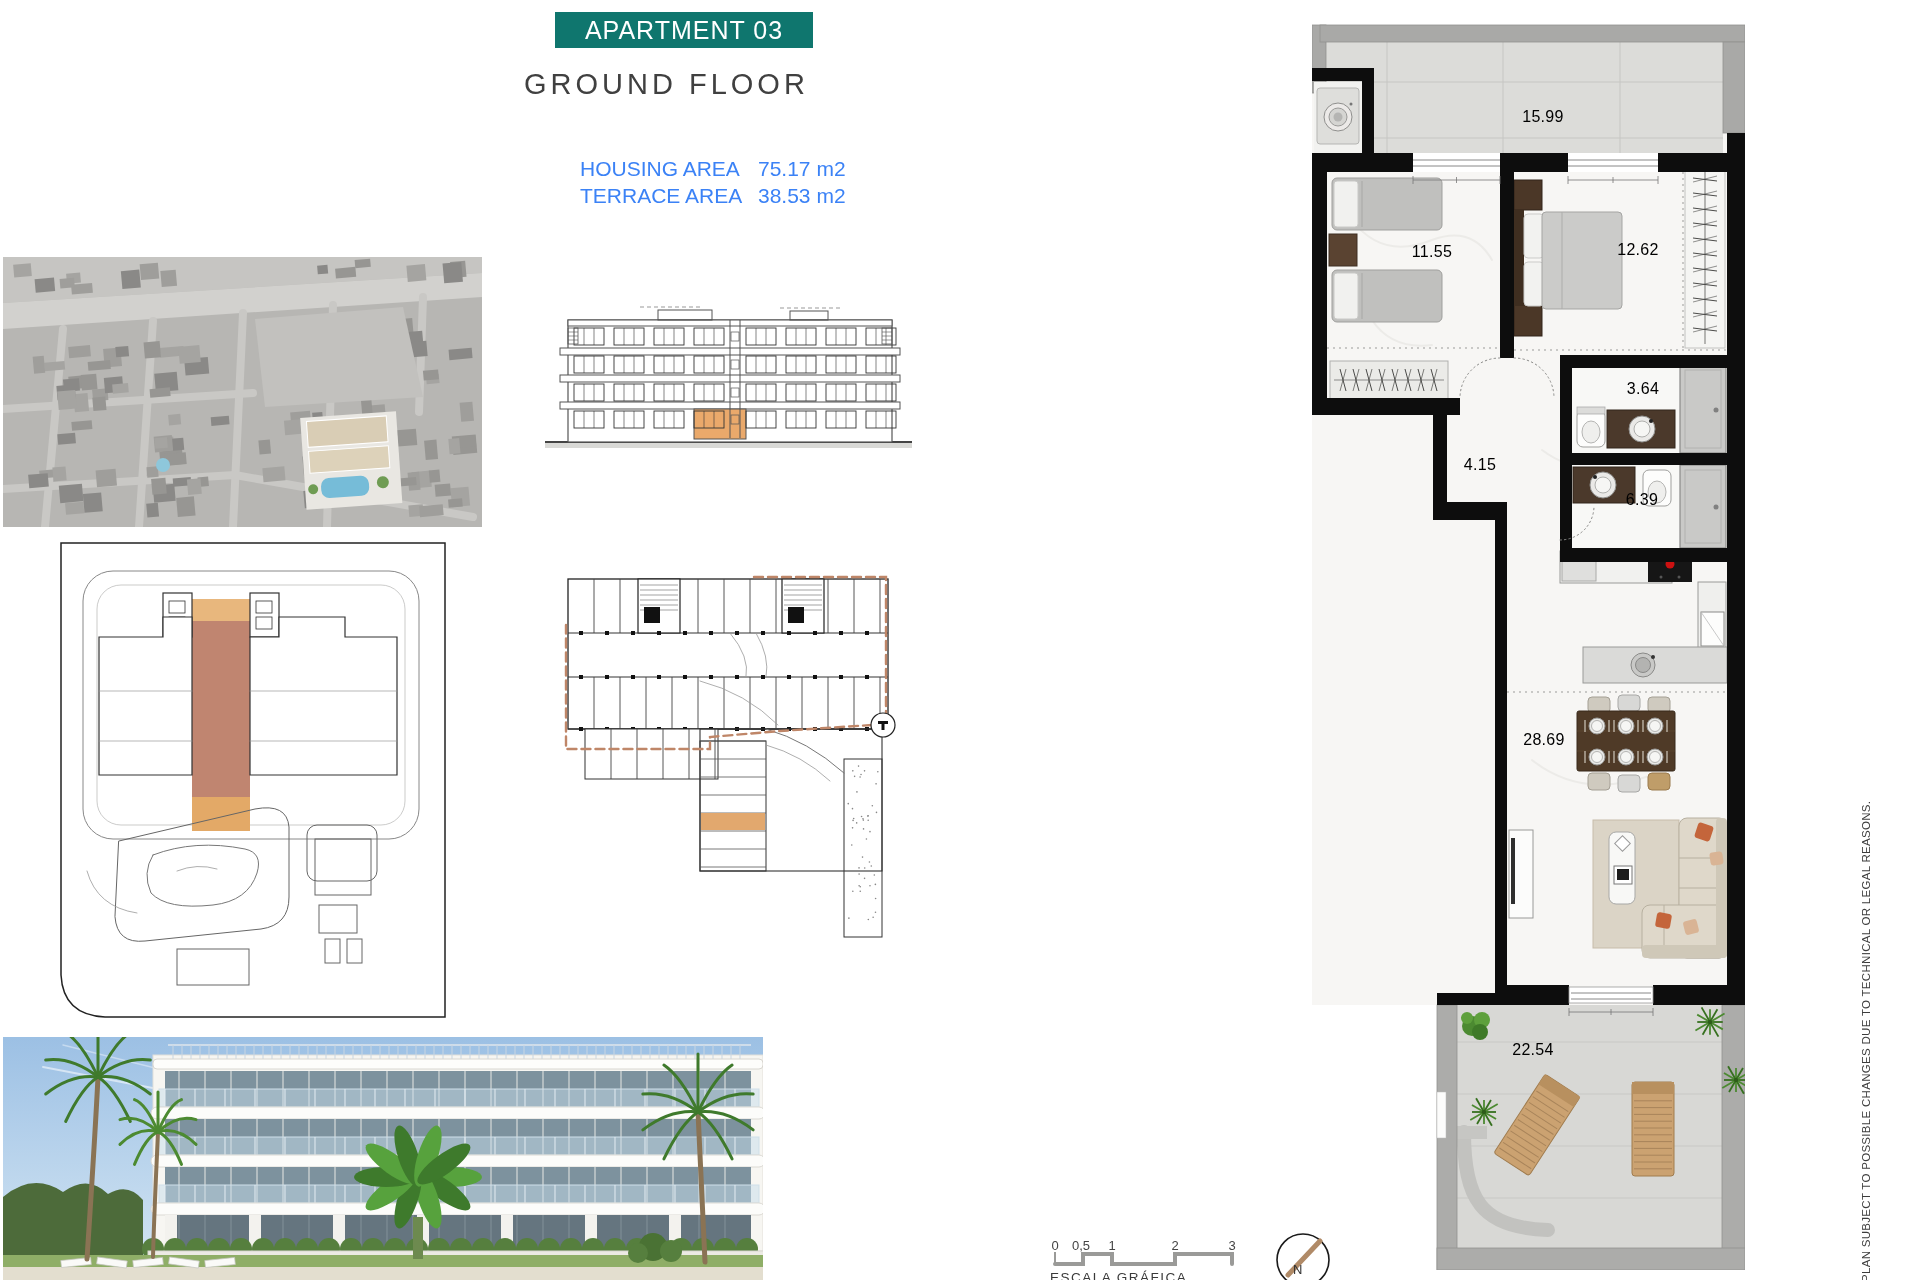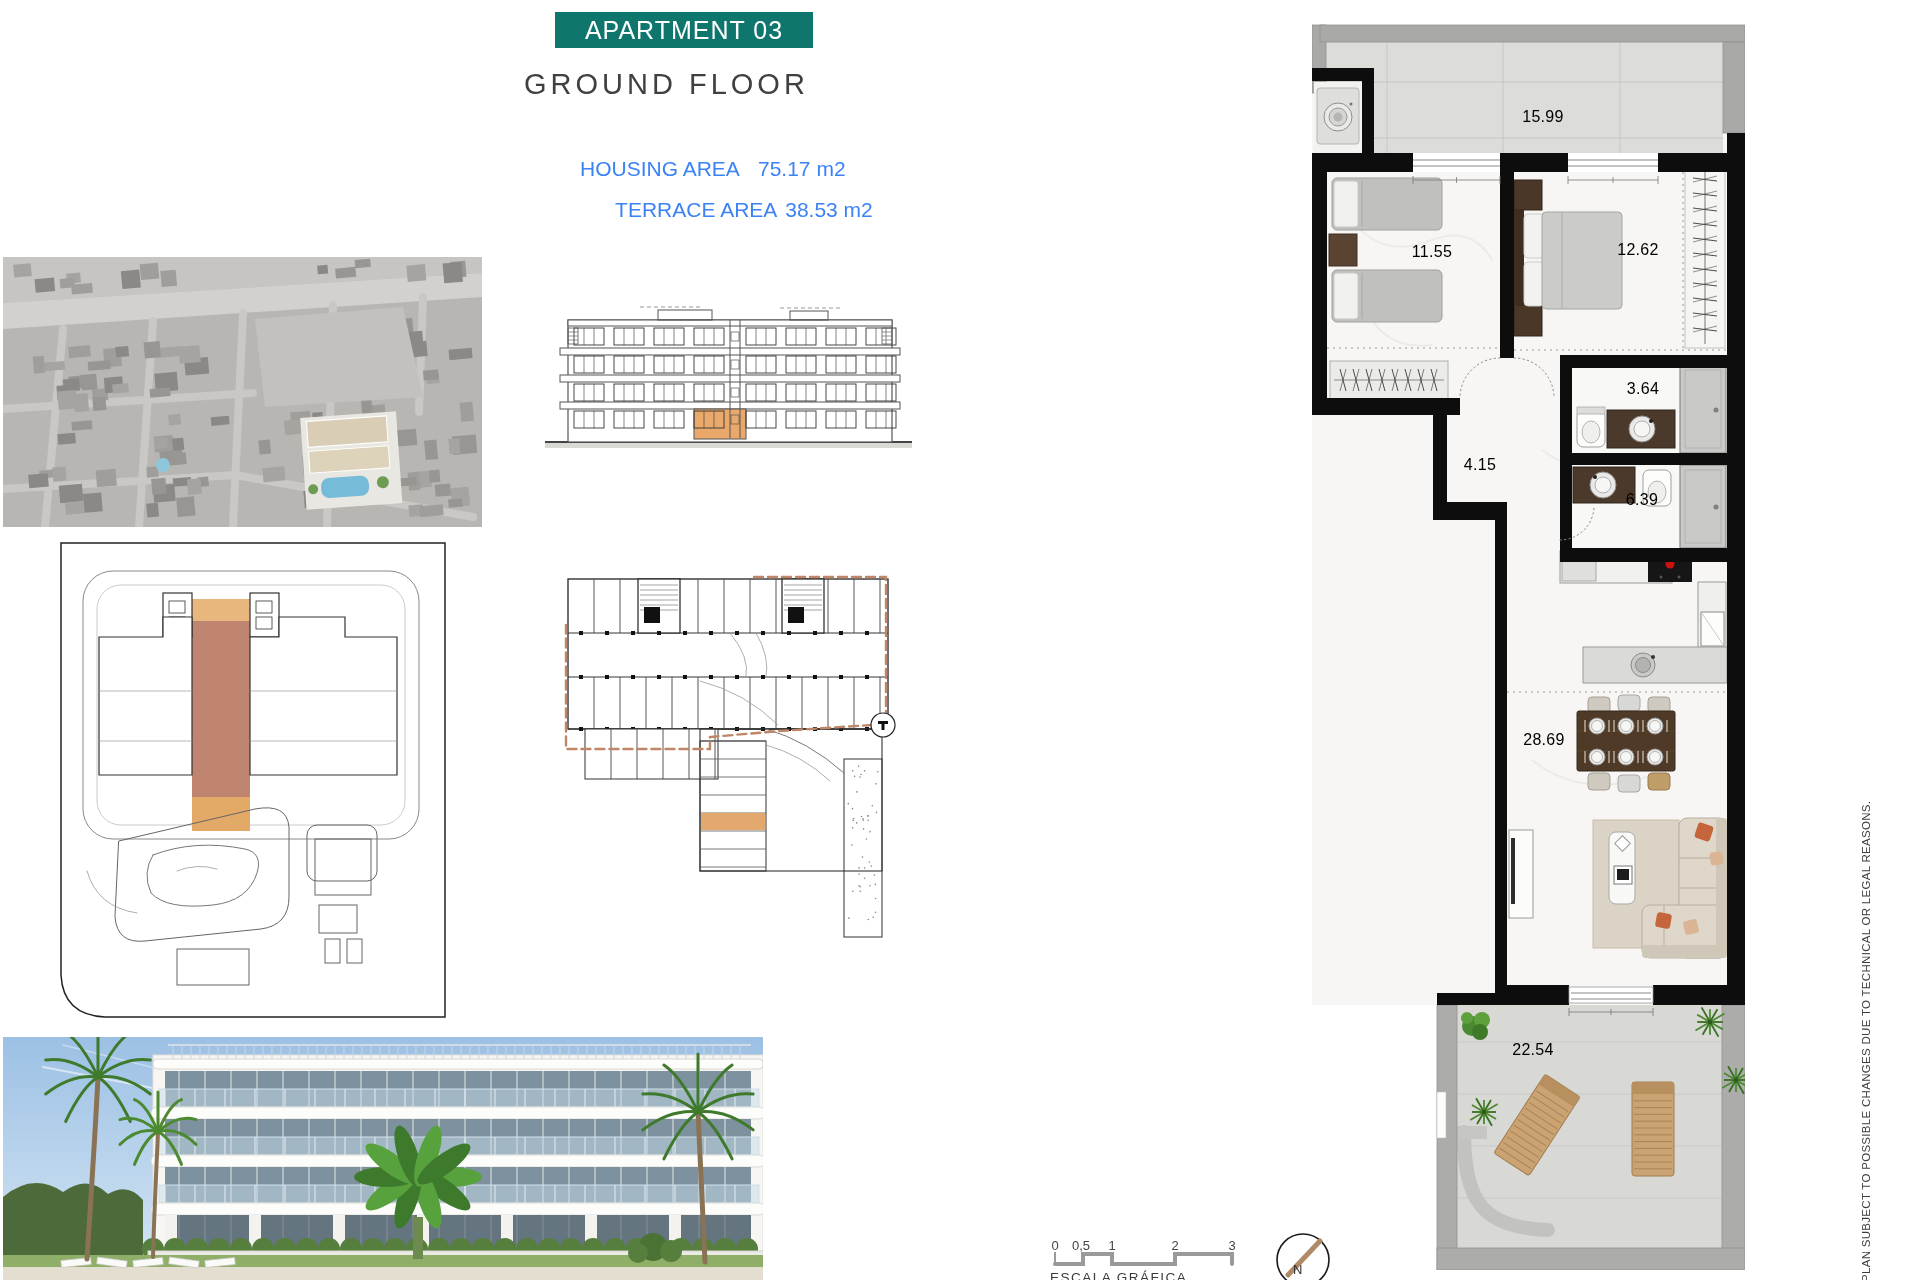--- a/index.html
+++ b/index.html
@@ -25,21 +25,21 @@
 </head>
 <body>
 
 <div id="page">
 
   <div class="abs title-band">APARTMENT 03</div>
   <div class="abs subtitle">GROUND FLOOR</div>
   <div class="abs area-row" style="top:157px;">
     <span class="lbl">HOUSING AREA</span><span>75.17 m2</span>
   </div>
-  <div class="abs area-row" style="top:198px;text-align:center;">
+  <div class="abs area-row" style="top:184px;">
     <span class="lbl">TERRACE AREA</span><span>38.53 m2</span>
   </div>
 
   <svg id="sat-svg" class="abs" style="left:3px;top:257px;" width="479" height="270" viewBox="0 0 479 270">
       <rect x="0" y="0" width="479" height="270" fill="#b7b6b3" stroke="none" stroke-width="0" rx="0"></rect>
       <path d="M0,0 L479,0 L479,16 L0,46 Z" stroke="none" stroke-width="0" fill="#c6c5c2" stroke-dasharray="" stroke-linecap="round"></path>
       <path d="M0,46 L479,16 L479,40 L0,72 Z" stroke="none" stroke-width="0" fill="#d2d1ce" stroke-dasharray="" stroke-linecap="round"></path>
       <path d="M60,72 L42,270" stroke="#c9c8c5" stroke-width="8" fill="none" stroke-dasharray="" stroke-linecap="round"></path>
       <path d="M150,64 L136,270" stroke="#c9c8c5" stroke-width="8" fill="none" stroke-dasharray="" stroke-linecap="round"></path>
       <path d="M240,56 L230,270" stroke="#c9c8c5" stroke-width="8" fill="none" stroke-dasharray="" stroke-linecap="round"></path>

